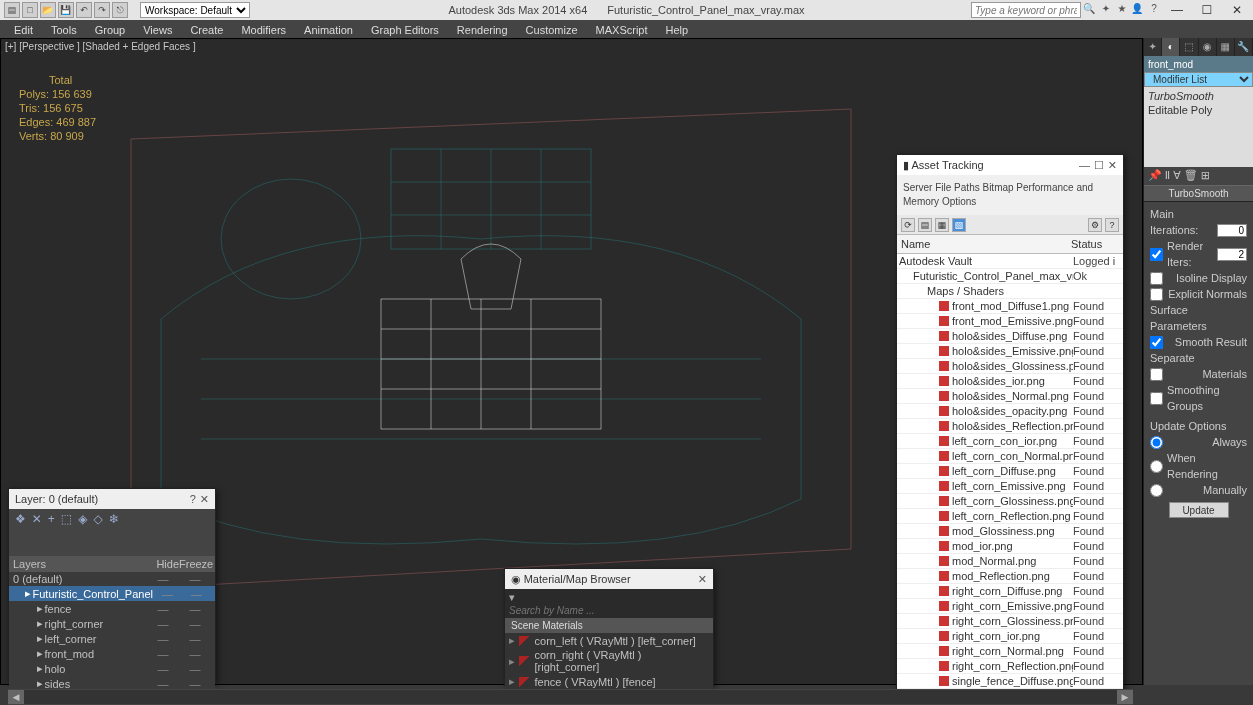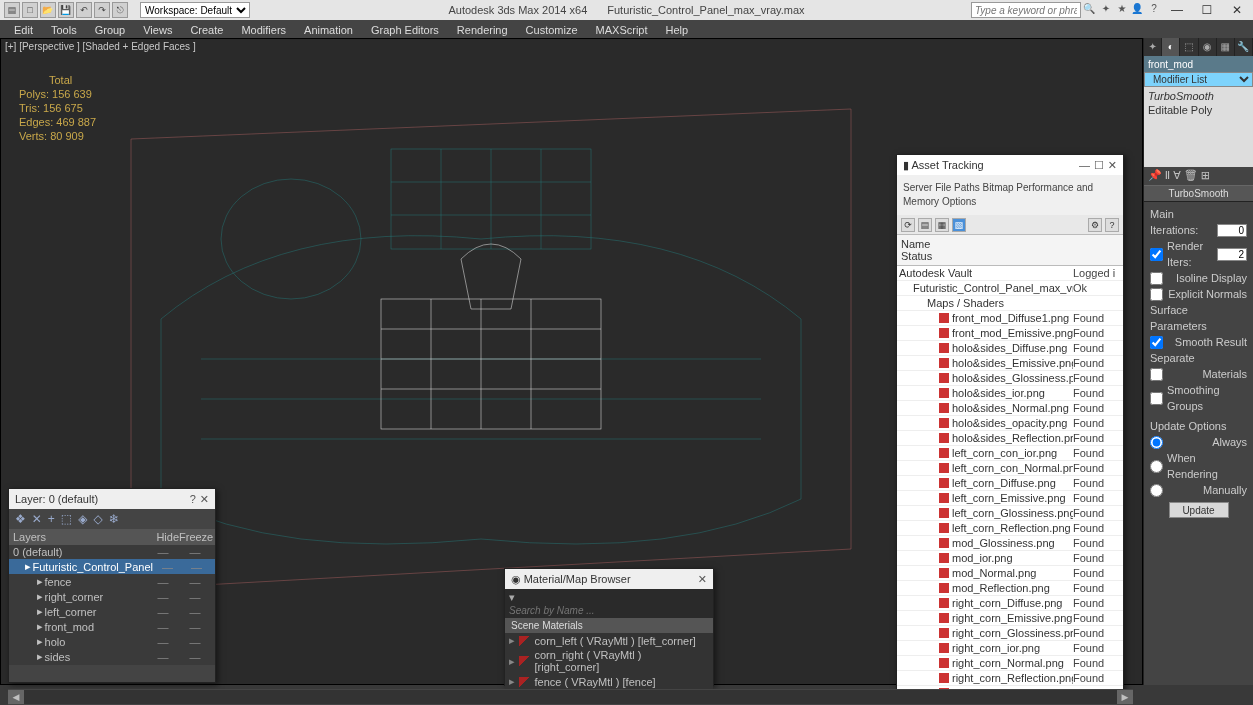--- a/index.html
+++ b/index.html
@@ -35,35 +35,35 @@
 .spinner { width:30px; height:13px; background:#fff; color:#000; font-size:10px; text-align:right; padding:0 2px; border:1px solid #888; }
 .chk { display:flex; align-items:center; gap:4px; }
 .update-btn { width:60px; height:16px; margin:4px auto; display:block; background:#d8d8d8; border:1px solid #888; font-size:10px; color:#333; }
 
 .dlg { position:absolute; background:#444; border:1px solid #222; box-shadow:2px 2px 6px rgba(0,0,0,0.5); }
 .dlg-title { height:20px; background:#efefef; color:#333; display:flex; align-items:center; padding:0 6px; font-size:11px; justify-content:space-between; }
 .dlg-title .icons { display:flex; gap:4px; font-size:11px; color:#555; }
 .layer-dlg { top:488px; left:8px; width:208px; height:195px; }
 .layer-toolbar { height:20px; background:#444; display:flex; gap:6px; padding:0 6px; align-items:center; }
 .layer-toolbar span { color:#9ac; font-size:12px; }
-.layer-head { display:flex; background:#555; font-size:10px; padding:2px 4px; }
+.layer-head { display:flex; background:#555; font-size:10px; padding:2px 4px;margin-top:27px; }
 .layer-head .c1 { flex:1; } .layer-head .c2, .layer-head .c3 { width:32px; text-align:right; }
 .layer-body { overflow:auto; height:120px; background:#3a3a3a; }
 .layer-row { display:flex; font-size:10px; padding:1px 4px; align-items:center; }
 .layer-row.sel { background:#3a6a9a; color:#fff; }
 .layer-row .c1 { flex:1; display:flex; align-items:center; gap:2px; }
 .layer-row .c2, .layer-row .c3 { width:32px; text-align:center; color:#888; }
 .indent1 { padding-left:12px; } .indent2 { padding-left:24px; }
 .asset-dlg { top:154px; left:896px; width:228px; height:540px; background:#f0f0f0; color:#333; }
 .asset-dlg .dlg-title { background:#fff; }
 .asset-menu { padding:6px 6px; font-size:10px; color:#444; line-height:14px; }
 .asset-tb { height:20px; background:#e8e8e8; display:flex; gap:3px; padding:0 4px; align-items:center; justify-content:space-between; border-bottom:1px solid #bbb; }
 .asset-tb .lft, .asset-tb .rgt { display:flex; gap:3px; }
 .asset-tb span { width:14px; height:14px; border:1px solid #aaa; background:#ddd; font-size:9px; text-align:center; line-height:12px; }
-.asset-head { display:flex; background:#f4f4f4; border-bottom:1px solid #bbb; font-size:10px; padding:3px 4px;flex-direction:column; }
+.asset-head { display:flex; background:#f4f4f4; border-bottom:1px solid #bbb; font-size:10px; padding:3px 4px; }
 .asset-head .n { flex:1; } .asset-head .s { width:48px; }
 .asset-body { overflow-y:scroll; height:440px; background:#fff; font-size:10px; }
 .asset-row { display:flex; padding:1px 2px; border-bottom:1px solid #eee; align-items:center; }
 .asset-row .n { flex:1; display:flex; align-items:center; gap:3px; overflow:hidden; white-space:nowrap; }
 .asset-row .s { width:48px; color:#444; }
 .asset-row .ic { width:10px; height:10px; background:#c33; display:inline-block; flex-shrink:0; }
 .asset-row.l1 .n { padding-left:0; } .asset-row.l2 .n { padding-left:14px; } .asset-row.l3 .n { padding-left:28px; } .asset-row.l4 .n { padding-left:40px; }
 .mat-dlg { top:568px; left:504px; width:210px; height:118px; background:#3a3a3a; }
 .mat-dlg .dlg-title { background:#efefef; }
 .mat-search { background:#2a2a2a; padding:2px 4px; }

